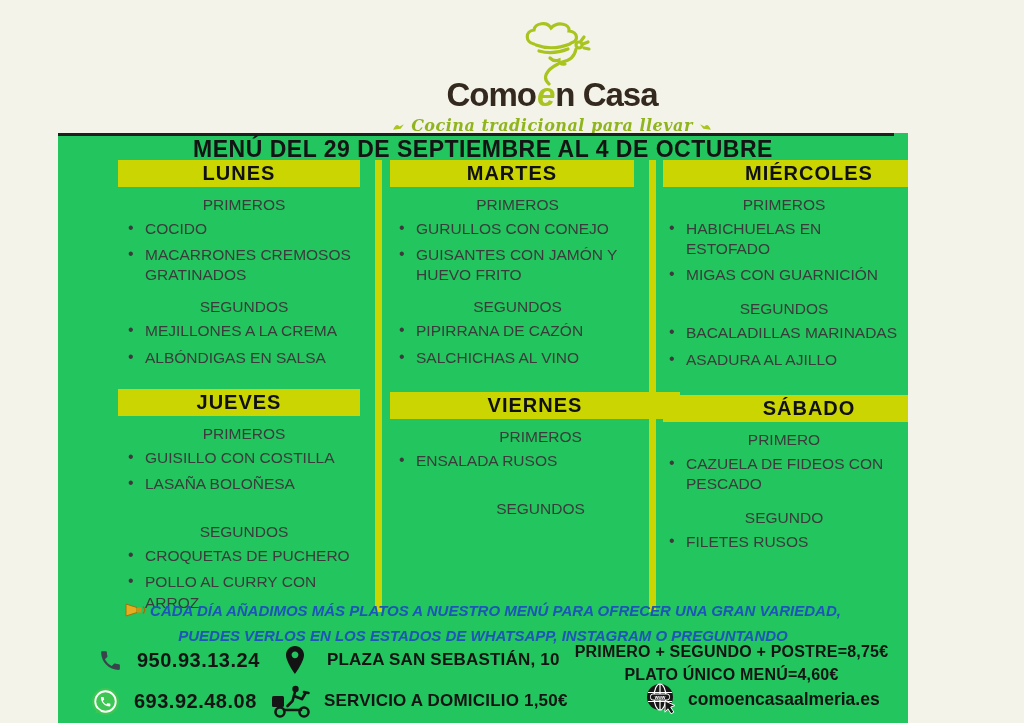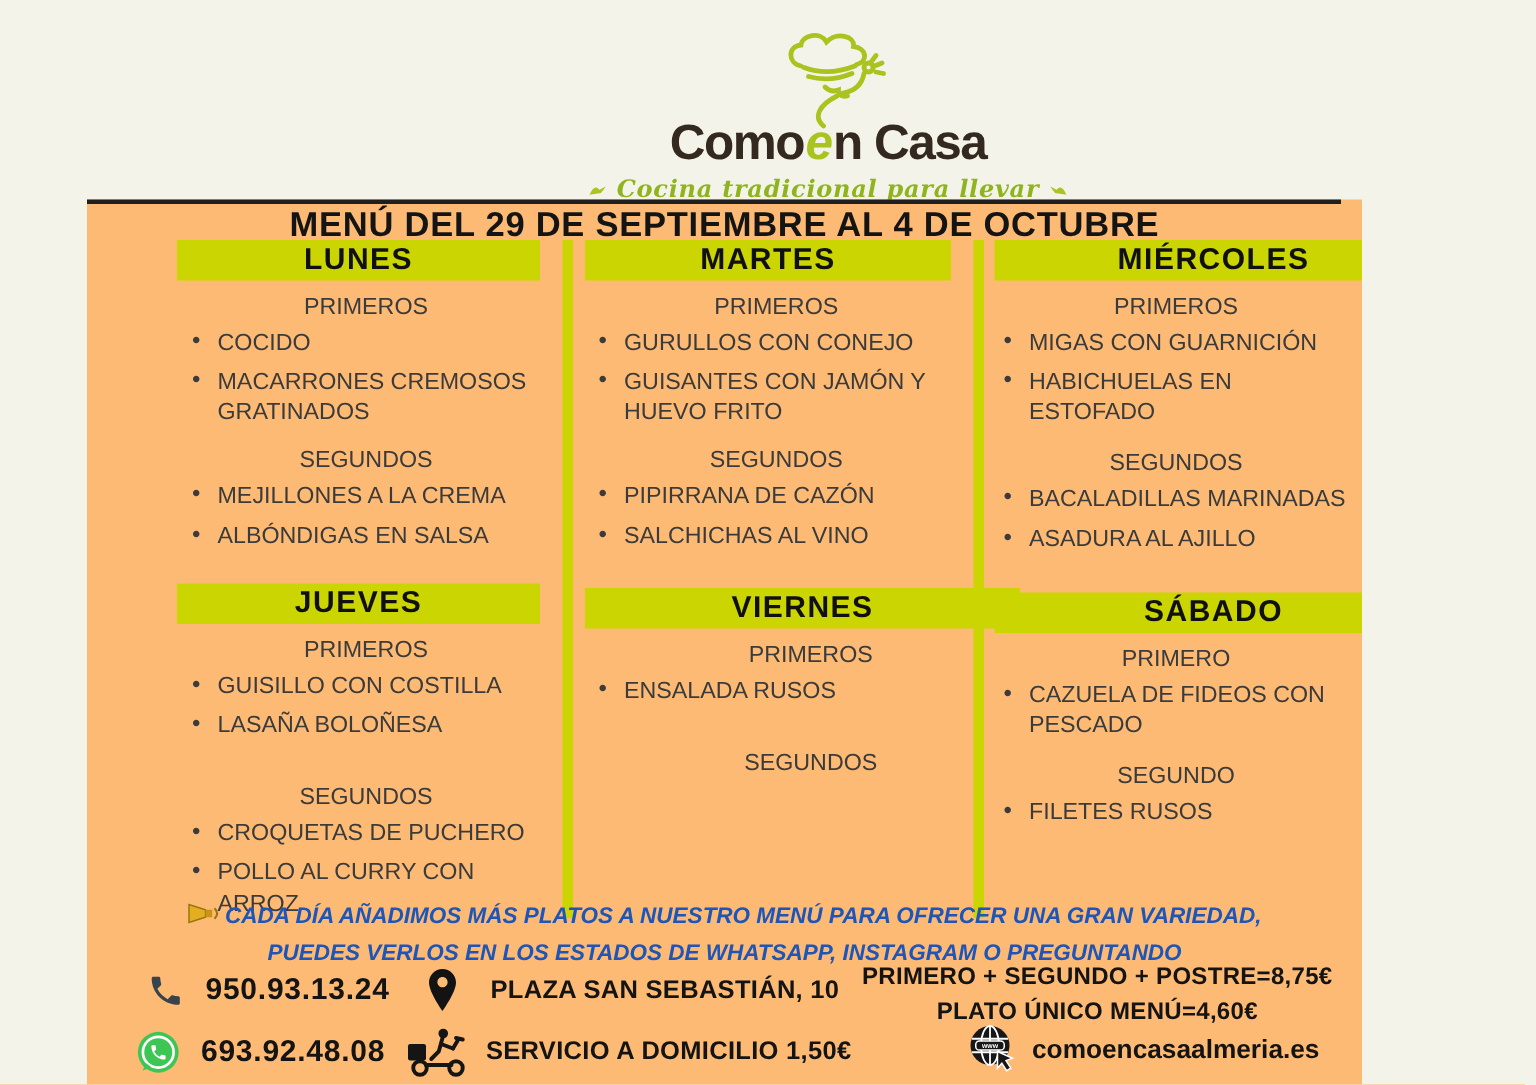--- a/index.html
+++ b/index.html
@@ -11,21 +11,21 @@
   }
   
   .logo{position:absolute;left:0;top:22px;width:1024px;text-align:center;padding-left:40px;}
   .chef{display:block;margin:0 auto -8px auto;}
   .wordmark{font-size:33px;font-weight:700;letter-spacing:-1px;color:#33291f;line-height:1;}
   .wordmark .e{color:#a9c41f;font-style:italic;padding:0 1px;}
   .tagline{margin-top:5px;font-family:"DejaVu Serif",serif;font-style:italic;font-weight:700;
            font-size:16px;color:#8fb41d;letter-spacing:.5px;}
   .tagline svg{vertical-align:middle;margin:0 6px;}
   
-  .panel{position:absolute;left:58px;top:133px;width:850px;height:590px;background:#fdba74;}
+  .panel{position:absolute;left:58px;top:133px;width:850px;height:590px;background:#22c55e;}
   .topline{position:absolute;left:0;top:0;width:836px;height:3px;background:#201f1d;}
   .title{position:absolute;left:0;top:3px;width:100%;text-align:center;
          font-size:23px;font-weight:700;letter-spacing:.5px;color:#141414;}
   
   .card{position:absolute;}
   .c1{left:0;top:27px;width:317px;}
   .c2{left:324px;top:27px;width:267px;}
   .c3{left:598px;top:27px;width:252px;}
   .c4{left:0;top:256px;width:317px;}
   .c5{left:324px;top:259px;width:313px;}
@@ -129,22 +129,22 @@
           <li>SALCHICHAS AL VINO</li>
         </ul>
       </div>
     </div>
 
     <div class="card c3">
       <div class="bar">MIÉRCOLES</div>
       <div class="content">
         <div class="sec-label">PRIMEROS</div>
         <ul class="items">
+          <li>HABICHUELAS EN ESTOFADO</li>
           <li>MIGAS CON GUARNICIÓN</li>
-          <li>HABICHUELAS EN ESTOFADO</li>
         </ul>
         <div class="sec-label seg seg-md">SEGUNDOS</div>
         <ul class="items">
           <li>BACALADILLAS MARINADAS</li>
           <li>ASADURA AL AJILLO</li>
         </ul>
       </div>
     </div>
 
     <div class="card c4">

